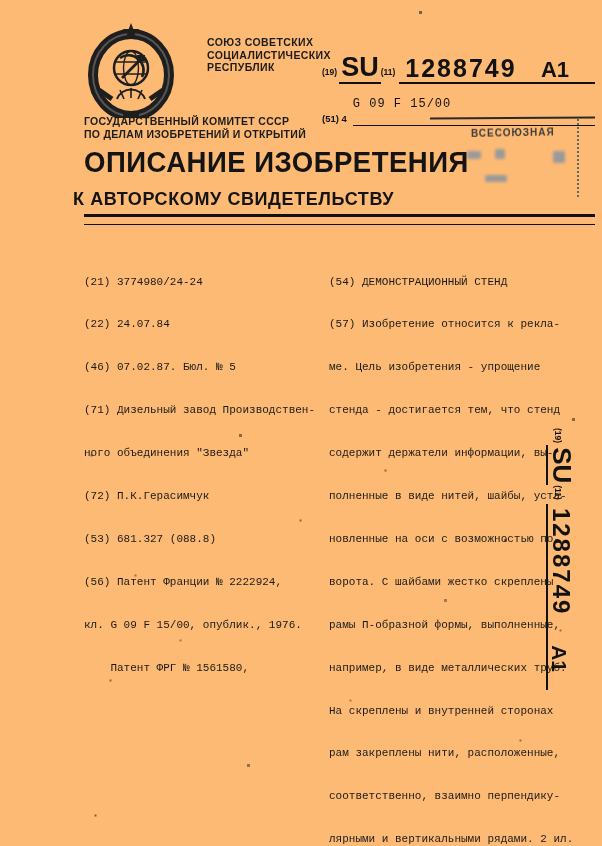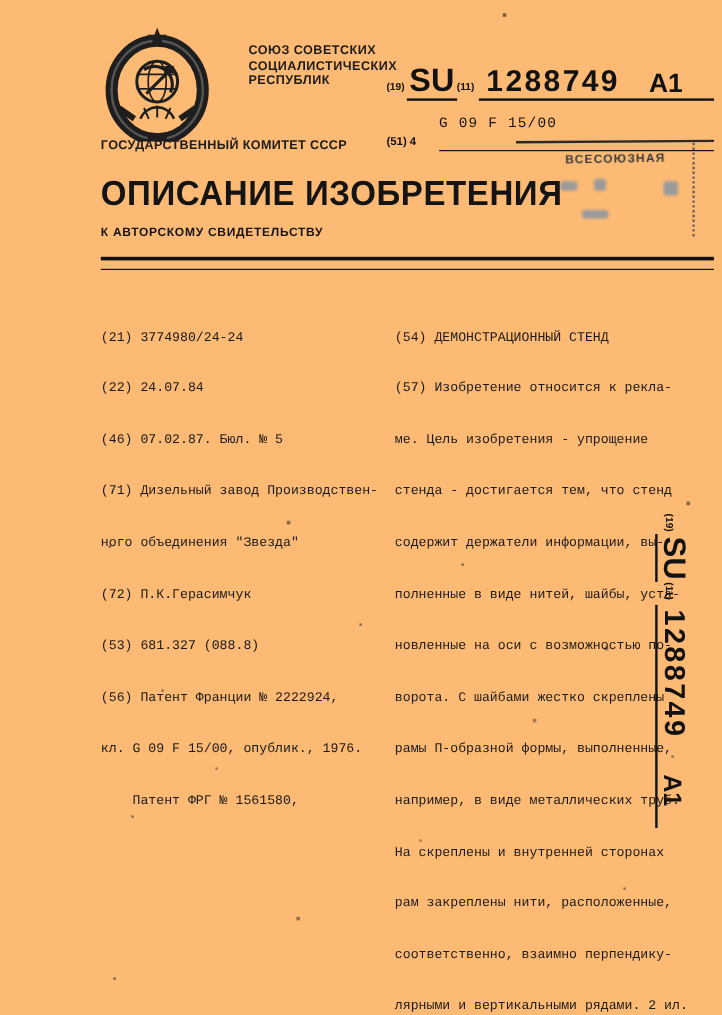--- a/index.html
+++ b/index.html
@@ -19,37 +19,37 @@
 
   
   .pubrow{left:322px;top:48px;width:273px;height:36px;display:flex;align-items:flex-end;}
   .tiny{font-size:8.5px;font-weight:bold;margin:0 2px 7px 0;}
   .su{font-size:27px;font-weight:bold;line-height:1;border-bottom:2.5px solid #111;padding:0 2px 1px 2px;}
   .numwrap{flex:1;display:flex;align-items:flex-end;border-bottom:2.5px solid #111;padding-bottom:1px;margin-left:2px;}
   .num{font-size:25px;font-weight:bold;line-height:1;letter-spacing:2px;margin-left:6px;}
   .kind{font-size:22px;font-weight:bold;line-height:1;margin-left:auto;margin-right:26px;}
 
   .ipcrow{left:322px;top:93px;width:273px;display:flex;align-items:flex-end;}
-  .ipclabel{font-size:9.5px;font-weight:bold;margin:0 19px 2px 0;}
+  .ipclabel{font-size:9.5px;font-weight:bold;margin:0 6px 2px 0;}
   .ipcwrap{flex:1;border-bottom:1.5px solid #111;padding-bottom:14px;}
   .ipc{font-family:"Liberation Mono","DejaVu Sans Mono",monospace;font-size:12px;letter-spacing:1px;}
 
   
   .stampline{left:430px;top:117px;width:165px;height:2px;background:#2a2a2a;transform:rotate(-.4deg);}
   .stamp{left:455px;top:119px;width:122px;height:78px;border-right:2px dotted #666;}
   .stamp-text{margin:8px 4px 0 16px;font-size:10px;font-weight:bold;letter-spacing:1px;color:#3c3c3c;filter:blur(.6px);transform:rotate(-1deg);}
   .stamp-blob{position:absolute;background:#9a9a9a;filter:blur(1.5px);border-radius:2px;}
   .b1{left:12px;top:32px;width:14px;height:8px;}
   .b2{left:40px;top:30px;width:10px;height:10px;}
   .b3{left:98px;top:32px;width:12px;height:12px;}
   .b4{left:30px;top:56px;width:22px;height:7px;}
 
   
   .title{left:84px;top:146px;font-size:29px;font-weight:bold;letter-spacing:.5px;transform:scaleX(.95);transform-origin:left;white-space:nowrap;color:#141414;}
-  .subtitle{left:84px;top:189px;font-size:10px;font-weight:bold;letter-spacing:.6px;color:#141414;}
+  .subtitle{left:73px;top:189px;font-size:18px;font-weight:bold;letter-spacing:.6px;color:#141414;}
   .dblrule{left:84px;top:214px;width:511px;height:7px;border-top:3px solid #111;border-bottom:1.5px solid #111;}
 
   
   .col{font-family:Liberation Mono, monospace;font-size:11px;line-height:14.3px;white-space:pre;color:#1a1a1a;}
   .leftcol{left:84px;top:246px;width:245px;}
   .rightcol{left:329px;top:246px;width:252px;}
 
   
   .sidebar{left:586px;top:428px;width:262px;height:40px;display:flex;align-items:flex-end;
            transform:rotate(90deg);transform-origin:top left;}
@@ -99,20 +99,21 @@
   </div>
 
   <div class="abs country">
     <div>СОЮЗ СОВЕТСКИХ</div>
     <div>СОЦИАЛИСТИЧЕСКИХ</div>
     <div>РЕСПУБЛИК</div>
   </div>
 
   <div class="abs committee">
     <div>ГОСУДАРСТВЕННЫЙ КОМИТЕТ СССР</div>
+    <div>ПО ДЕЛАМ ИЗОБРЕТЕНИЙ И ОТКРЫТИЙ</div>
   </div>
 
   <div class="abs pubrow">
     <span class="tiny">(19)</span>
     <span class="su">SU</span>
     <span class="tiny">(11)</span>
     <span class="numwrap">
       <span class="num">1288749</span>
       <span class="kind">A1</span>
     </span>

